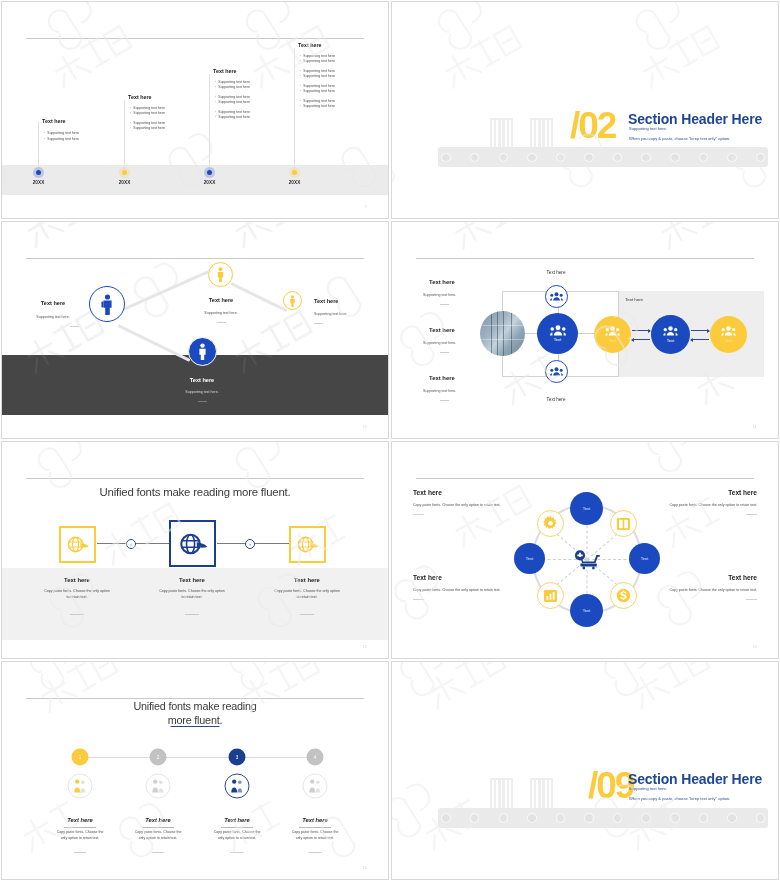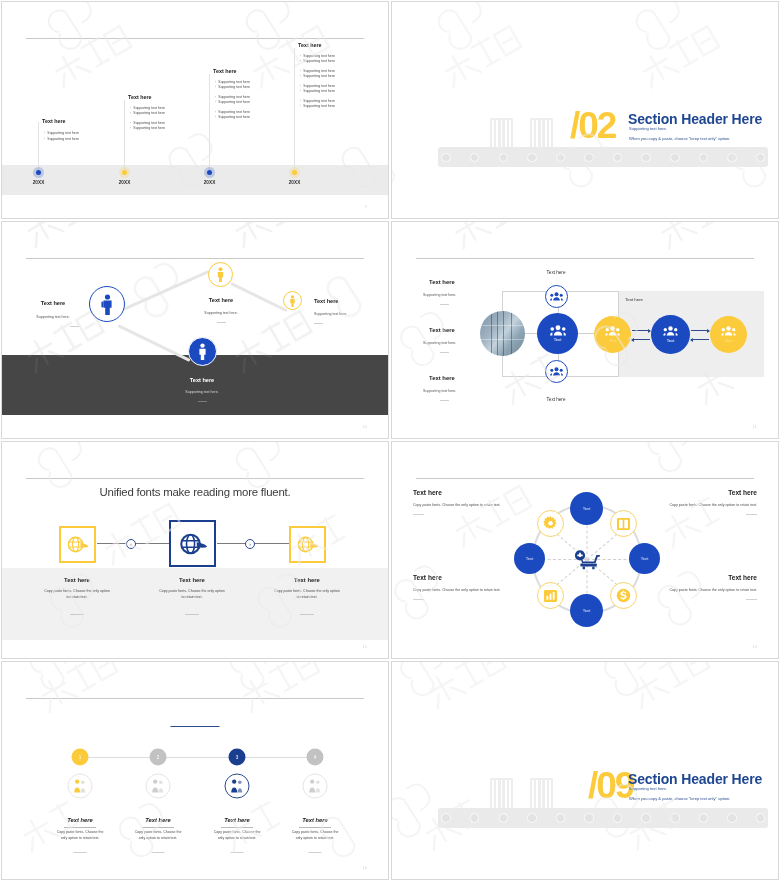--- a/index.html
+++ b/index.html
@@ -898,20 +898,24 @@
             </g>
           </g>
         </svg>
       </div>
     </div>
   </div>
 
   <div class="slide">
     <div class="slide-inner">
       <div class="hr-top"></div>
+      <div class="s7-title">
+        <span>Unified fonts make reading</span><br>
+        <span>more fluent.</span>
+      </div>
       <div class="s7-ul" style="top:64px;"></div>
 
       <div class="s7-rail" style="left:78px; top:95px; width:235px;"></div>
 
       <div class="numc y" style="left:78px; top:95px;">1</div>
       <div class="iconc" style="left:78px; top:124px;">
         <svg width="15" height="15" viewBox="0 0 16 16">
           <circle cx="5" cy="3.4" r="2.3" fill="#fbcb3c"></circle>
           <path d="M1.8 15c0-3.2 1.4-5.3 3.2-5.3S8.2 11.8 8.2 15z" fill="#fbcb3c"></path>
           <circle cx="11" cy="4" r="1.9" fill="#e6e0cf"></circle>

